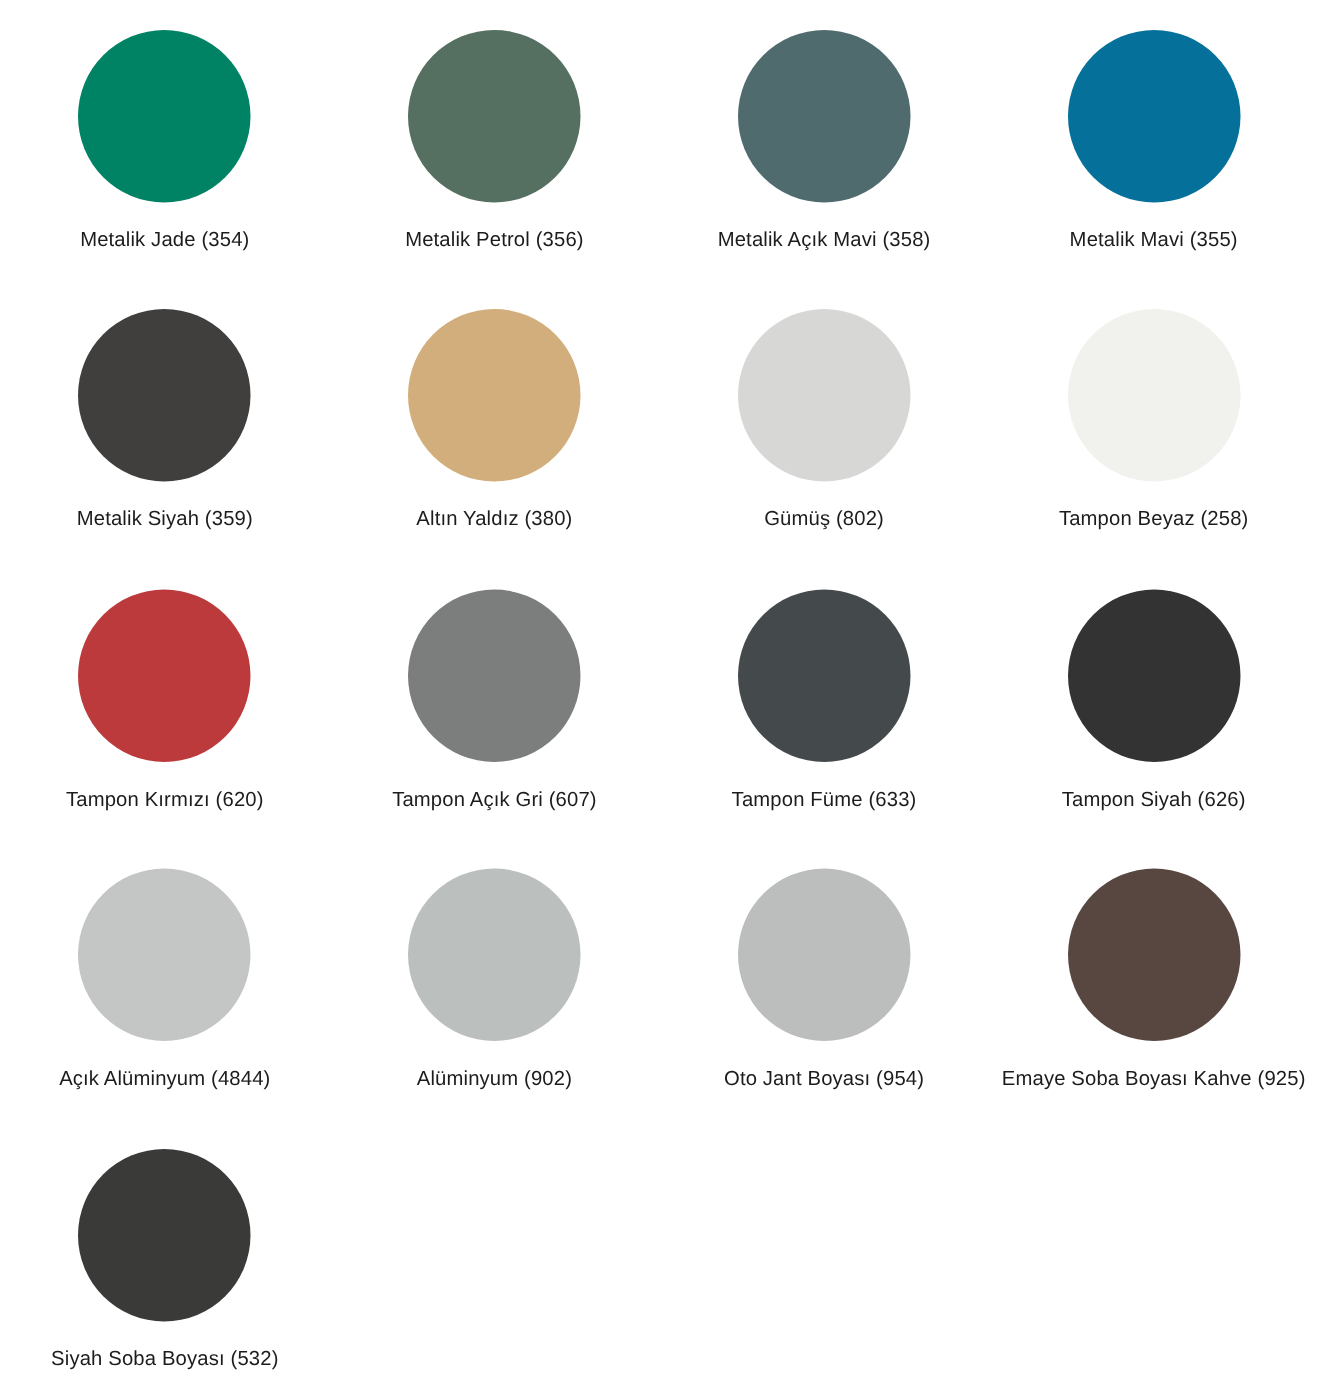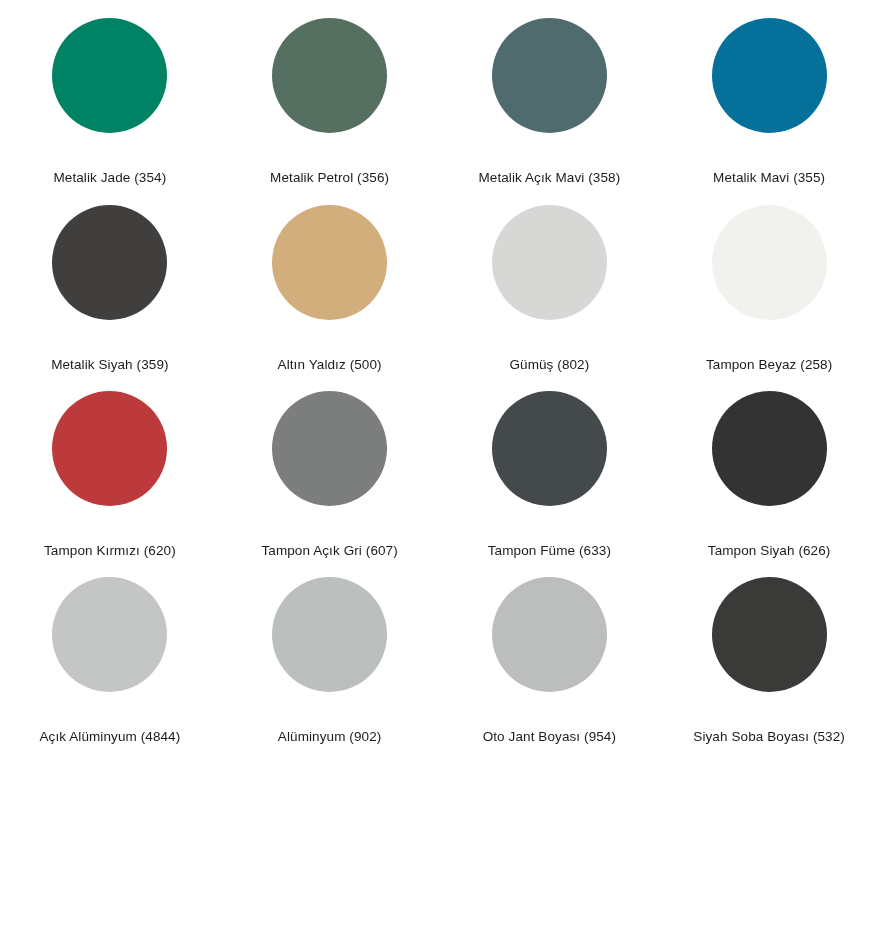--- a/index.html
+++ b/index.html
@@ -23,23 +23,22 @@
     width: 879px;
     height: 932px;
     column-gap: 0px;
     row-gap: 0px;
   }
 
   .swatch-cell {
     display: flex;
     flex-direction: column;
     align-items: center;
-    justify-content: flex-end;
-    padding-top: 5px;
-    gap: 20px;
+    justify-content: flex-start;
+    padding-top: 20px;
   }
 
   .swatch-circle {
     width: 115px;
     height: 115px;
     border-radius: 50%;
     flex: 0 0 auto;
   }
 
   .swatch-label {
@@ -72,21 +71,21 @@
     <div class="swatch-cell">
       <div class="swatch-circle" style="background-color: rgb(5, 113, 154);"></div>
       <div class="swatch-label">Metalik Mavi (355)</div>
     </div>
     <div class="swatch-cell">
       <div class="swatch-circle" style="background-color: rgb(64, 63, 62);"></div>
       <div class="swatch-label">Metalik Siyah (359)</div>
     </div>
     <div class="swatch-cell">
       <div class="swatch-circle" style="background-color: rgb(210, 174, 124);"></div>
-      <div class="swatch-label">Altın Yaldız (500)</div>
+      <div class="swatch-label">Altın Yaldız (380)</div>
     </div>
     <div class="swatch-cell">
       <div class="swatch-circle" style="background-color: rgb(215, 215, 214);"></div>
       <div class="swatch-label">Gümüş (802)</div>
     </div>
     <div class="swatch-cell">
       <div class="swatch-circle" style="background-color: rgb(241, 241, 238);"></div>
       <div class="swatch-label">Tampon Beyaz (258)</div>
     </div>
     <div class="swatch-cell">
@@ -111,16 +110,20 @@
     </div>
     <div class="swatch-cell">
       <div class="swatch-circle" style="background-color: rgb(187, 191, 189);"></div>
       <div class="swatch-label">Alüminyum (902)</div>
     </div>
     <div class="swatch-cell">
       <div class="swatch-circle" style="background-color: rgb(187, 190, 188);"></div>
       <div class="swatch-label">Oto Jant Boyası (954)</div>
     </div>
     <div class="swatch-cell">
+      <div class="swatch-circle" style="background-color: rgb(88, 71, 64);"></div>
+      <div class="swatch-label">Emaye Soba Boyası Kahve (925)</div>
+    </div>
+    <div class="swatch-cell">
       <div class="swatch-circle" style="background-color: rgb(58, 58, 56);"></div>
       <div class="swatch-label">Siyah Soba Boyası (532)</div>
     </div>
   </div>
 
 </body></html>

